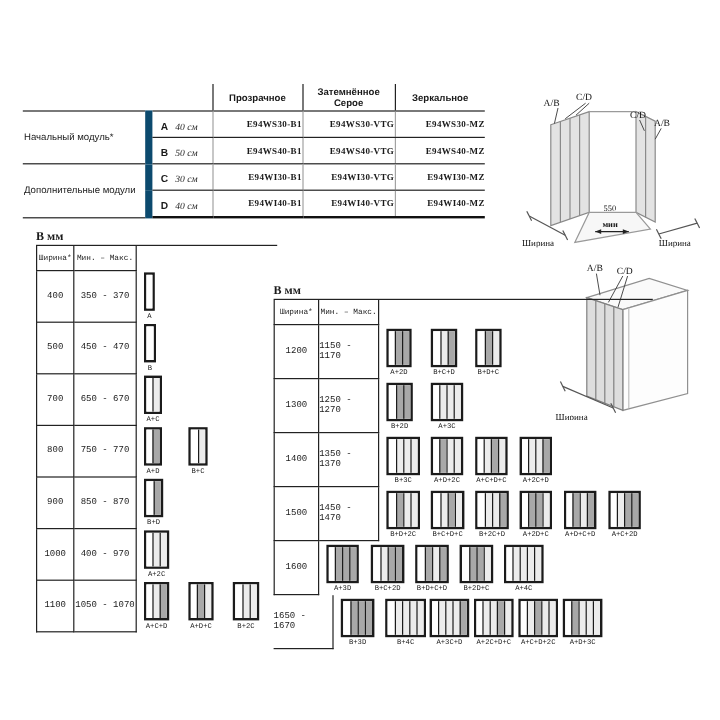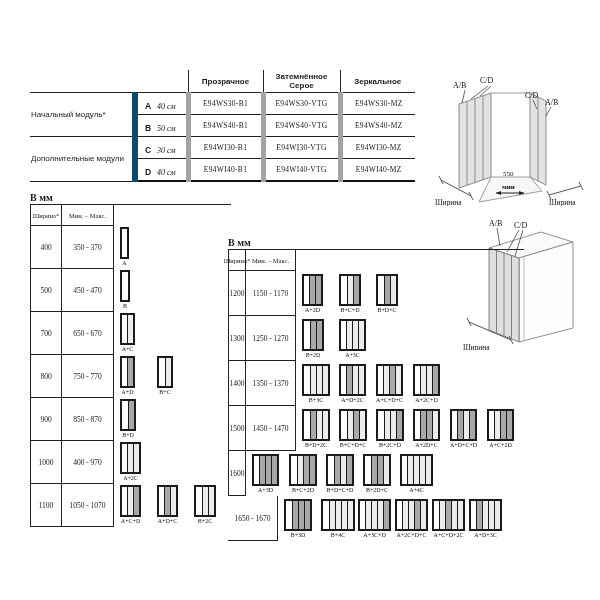--- a/index.html
+++ b/index.html
@@ -25,38 +25,38 @@
     font-family:"Liberation Sans",sans-serif;font-weight:normal;font-size:8px;
     text-align:left;padding-left:1px;
   }
   #top-table td.mod{border-left:6px solid #0c4a6e;}
   #top-table td.mod .ml{
     font-family:"Liberation Sans",sans-serif;font-weight:bold;font-size:8.5px;
     display:inline-block;width:12px;padding-left:7px;
   }
   #top-table td.mod .ms{font-style:italic;font-size:8px;}
   #top-table td.code{
-    border-left:5px solid #a3a3a3;text-align:center;font-size:7.5px;letter-spacing:.3px;
+    border-left:1px solid #a3a3a3;text-align:right;font-size:7.5px;letter-spacing:.3px;font-weight:bold;
   }
 
   
   .avail .unit{font-weight:bold;font-size:10px;height:12px;}
-  .av-grid{border-top:1px solid #222;display:inline-block;}
+  .av-grid{border-top:1px solid #222;display:inline-block;font-family:Liberation Mono, monospace;}
   .av-row{display:flex;position:relative;}
   .av-row .c1,.av-row .c2{
     border-bottom:1px solid #222;border-right:1px solid #222;
     display:flex;align-items:center;justify-content:center;
     font-size:7.5px;box-sizing:border-box;
   }
   .av-row .c1{border-left:1px solid #222;}
   .av-row.head .c1,.av-row.head .c2{font-size:6.5px;}
   .av-row.head{height:21px;}
   .av-row.head .c1,.av-row.head .c2{height:21px;}
   #avail-left .c1{width:32px;} #avail-left .c2{width:52px;}
-  #avail-mid  .c1{width:18px;} #avail-mid  .c2{width:50px;}
+  #avail-mid  .c1{width:38px;} #avail-mid  .c2{width:50px;}
   #avail-left .av-row:not(.head){height:43px;}
   #avail-left .av-row:not(.head) .c1,#avail-left .av-row:not(.head) .c2{height:43px;}
   #avail-mid .av-row:not(.head){height:45px;}
   #avail-mid .av-row:not(.head) .c1,#avail-mid .av-row:not(.head) .c2{height:45px;}
 
   .combos{display:flex;align-items:flex-end;padding-bottom:2px;margin-left:6px;}
   .combo{width:37px;display:flex;justify-content:flex-start;}
   .cstack{display:inline-flex;flex-direction:column;align-items:center;}
   .cbox{display:flex;border:2px solid var(--frame);height:28px;background:#fff;}
   .panel{display:block;width:5px;height:28px;}
@@ -68,21 +68,21 @@
   
   svg text{font-family:"Liberation Serif",serif;fill:#111;}
   .dg-lbl{font-size:8px;}
   .dg-dim{font-size:7.5px;}
   .dg-num{font-size:7px;}
   .dg-min{font-size:7px;font-weight:bold;}
 </style>
 </head>
 <body>
 
-<table id="top-table" class="abs" style="left:30px;top:70px;">
+<table id="top-table" class="abs" style="left:19px;top:70px;">
   <colgroup>
     <col class="c-label">
       <col class="c-mod">
     <col class="c-code">
       <col class="c-code2">
       <col class="c-code">
   </colgroup>
   <thead>
     <tr>
       <th colspan="2"></th>

